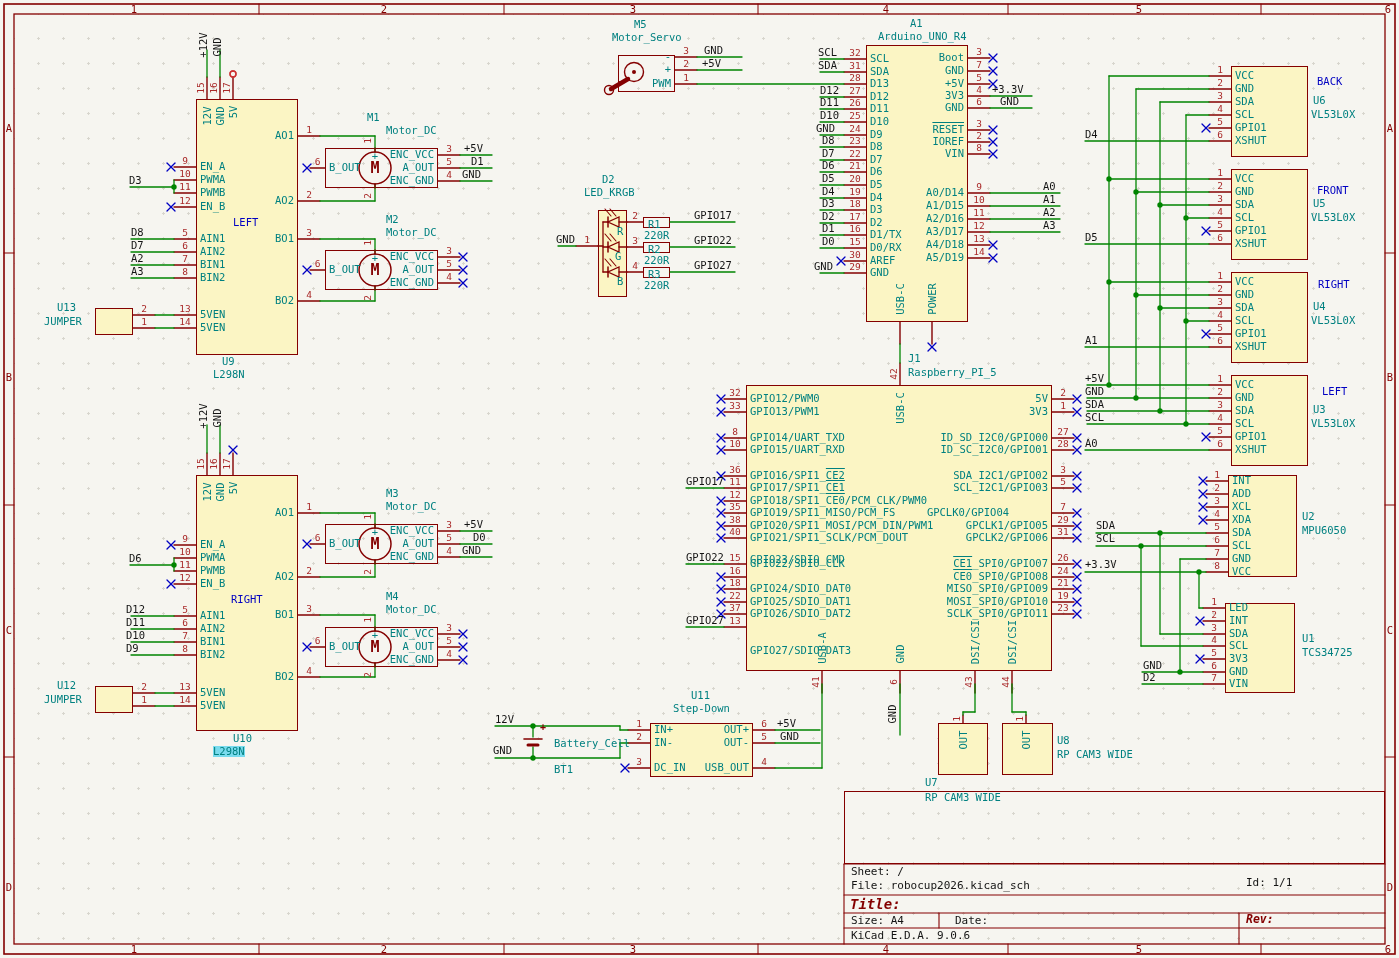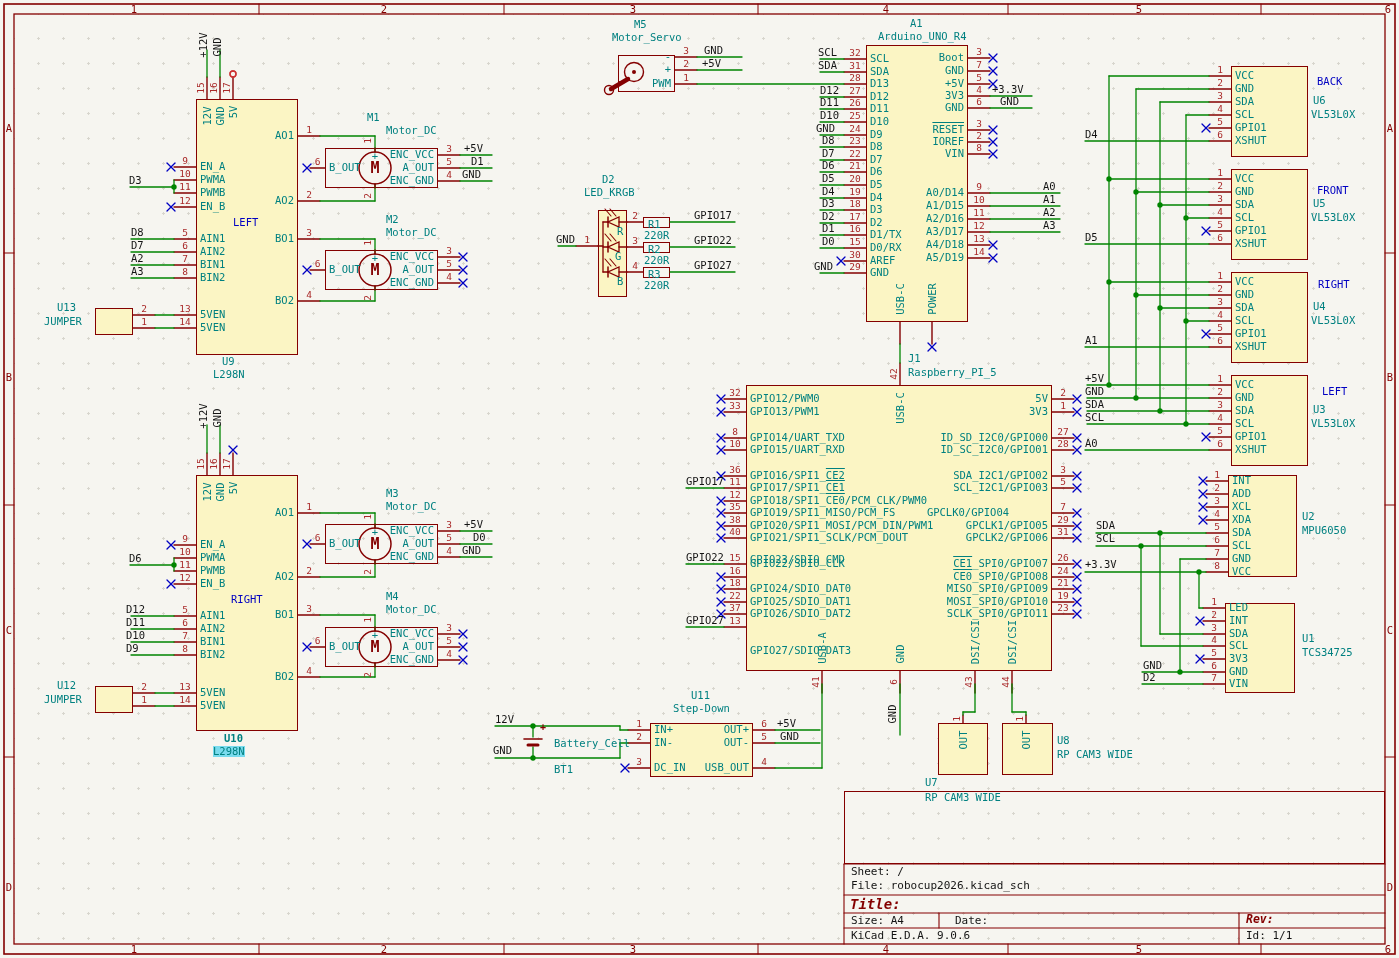--- a/index.html
+++ b/index.html
@@ -33,21 +33,21 @@
 <div id="sheet">
   <div id="grid"></div>
 
   <span class="t tbt" style="left:851px;top:866px">Sheet: /</span>
   <span class="t tbt" style="left:851px;top:880px">File: robocup2026.kicad_sch</span>
   <span class="t tbig" style="left:850px;top:897px">Title:</span>
   <span class="t tbt" style="left:851px;top:915px">Size: A4</span>
   <span class="t tbt" style="left:955px;top:915px">Date:</span>
   <span class="t trev" style="left:1246px;top:914px">Rev:</span>
   <span class="t tbt" style="left:851px;top:930px">KiCad E.D.A. 9.0.6</span>
-  <span class="t tbt" style="left:1246px;top:930px">Id: 1/1</span>
+  <span class="t tbt" style="left:1246px;top:877px">Id: 1/1</span>
 <svg width="1399" height="958" class="svglayer">
       <rect x="4" y="4" width="1391" height="950" fill="none" stroke="#840000" stroke-width="1.6"></rect>
       <rect x="14" y="14" width="1371" height="930" fill="none" stroke="#840000" stroke-width="1.3"></rect>
       <line x1="259" y1="4" x2="259" y2="14" stroke="#840000" stroke-width="1" stroke-linecap="round"></line>
       <line x1="259" y1="944" x2="259" y2="954" stroke="#840000" stroke-width="1" stroke-linecap="round"></line>
       <line x1="504" y1="4" x2="504" y2="14" stroke="#840000" stroke-width="1" stroke-linecap="round"></line>
       <line x1="504" y1="944" x2="504" y2="954" stroke="#840000" stroke-width="1" stroke-linecap="round"></line>
       <line x1="758" y1="4" x2="758" y2="14" stroke="#840000" stroke-width="1" stroke-linecap="round"></line>
       <line x1="758" y1="944" x2="758" y2="954" stroke="#840000" stroke-width="1" stroke-linecap="round"></line>
       <line x1="1008" y1="4" x2="1008" y2="14" stroke="#840000" stroke-width="1" stroke-linecap="round"></line>
@@ -642,21 +642,21 @@
     <span class="t ref" style="left: 386px; top: 227px;">Motor_DC</span>
     <span class="t num" style="left: 310px; top: 259px; width: 15px; text-align: center;">6</span>
     <span class="t name" style="left: 329px; top: 264px;">B_OUT</span>
     <span class="t num" style="left: 438px; top: 246px; width: 22px; text-align: center;">3</span>
     <span class="t name" style="left: 274px; top: 251px; width: 160px; text-align: right;">ENC_VCC</span>
     <span class="t num" style="left: 438px; top: 259px; width: 22px; text-align: center;">5</span>
     <span class="t name" style="left: 274px; top: 264px; width: 160px; text-align: right;">A_OUT</span>
     <span class="t num" style="left: 438px; top: 272px; width: 22px; text-align: center;">4</span>
     <span class="t name" style="left: 274px; top: 277px; width: 160px; text-align: right;">ENC_GND</span>
     <div class="comp" style="left: 196px; top: 475px; width: 102px; height: 256px;"></div>
-    <span class="t ref" style="left: 224px; top: 733px; font-weight: bold;">U10</span>
+    <span class="t ref" style="left: 233px; top: 733px;">U10</span>
     <span class="t ref hl" style="left: 213px; top: 746px;">L298N</span>
     <span class="t num v" style="left: 201px; top: 464px;">15</span>
     <span class="t name v" style="left: 207px; top: 491.6px;">12V</span>
     <span class="t num v" style="left: 214px; top: 464px;">16</span>
     <span class="t name v" style="left: 220px; top: 491.6px;">GND</span>
     <span class="t num v" style="left: 227px; top: 464px;">17</span>
     <span class="t name v" style="left: 233px; top: 488.4px;">5V</span>
     <span class="t num" style="left: 174px; top: 534px; width: 22px; text-align: center;">9</span>
     <span class="t name" style="left: 200px; top: 539px;">EN_A</span>
     <span class="t num" style="left: 174px; top: 547px; width: 22px; text-align: center;">10</span>

